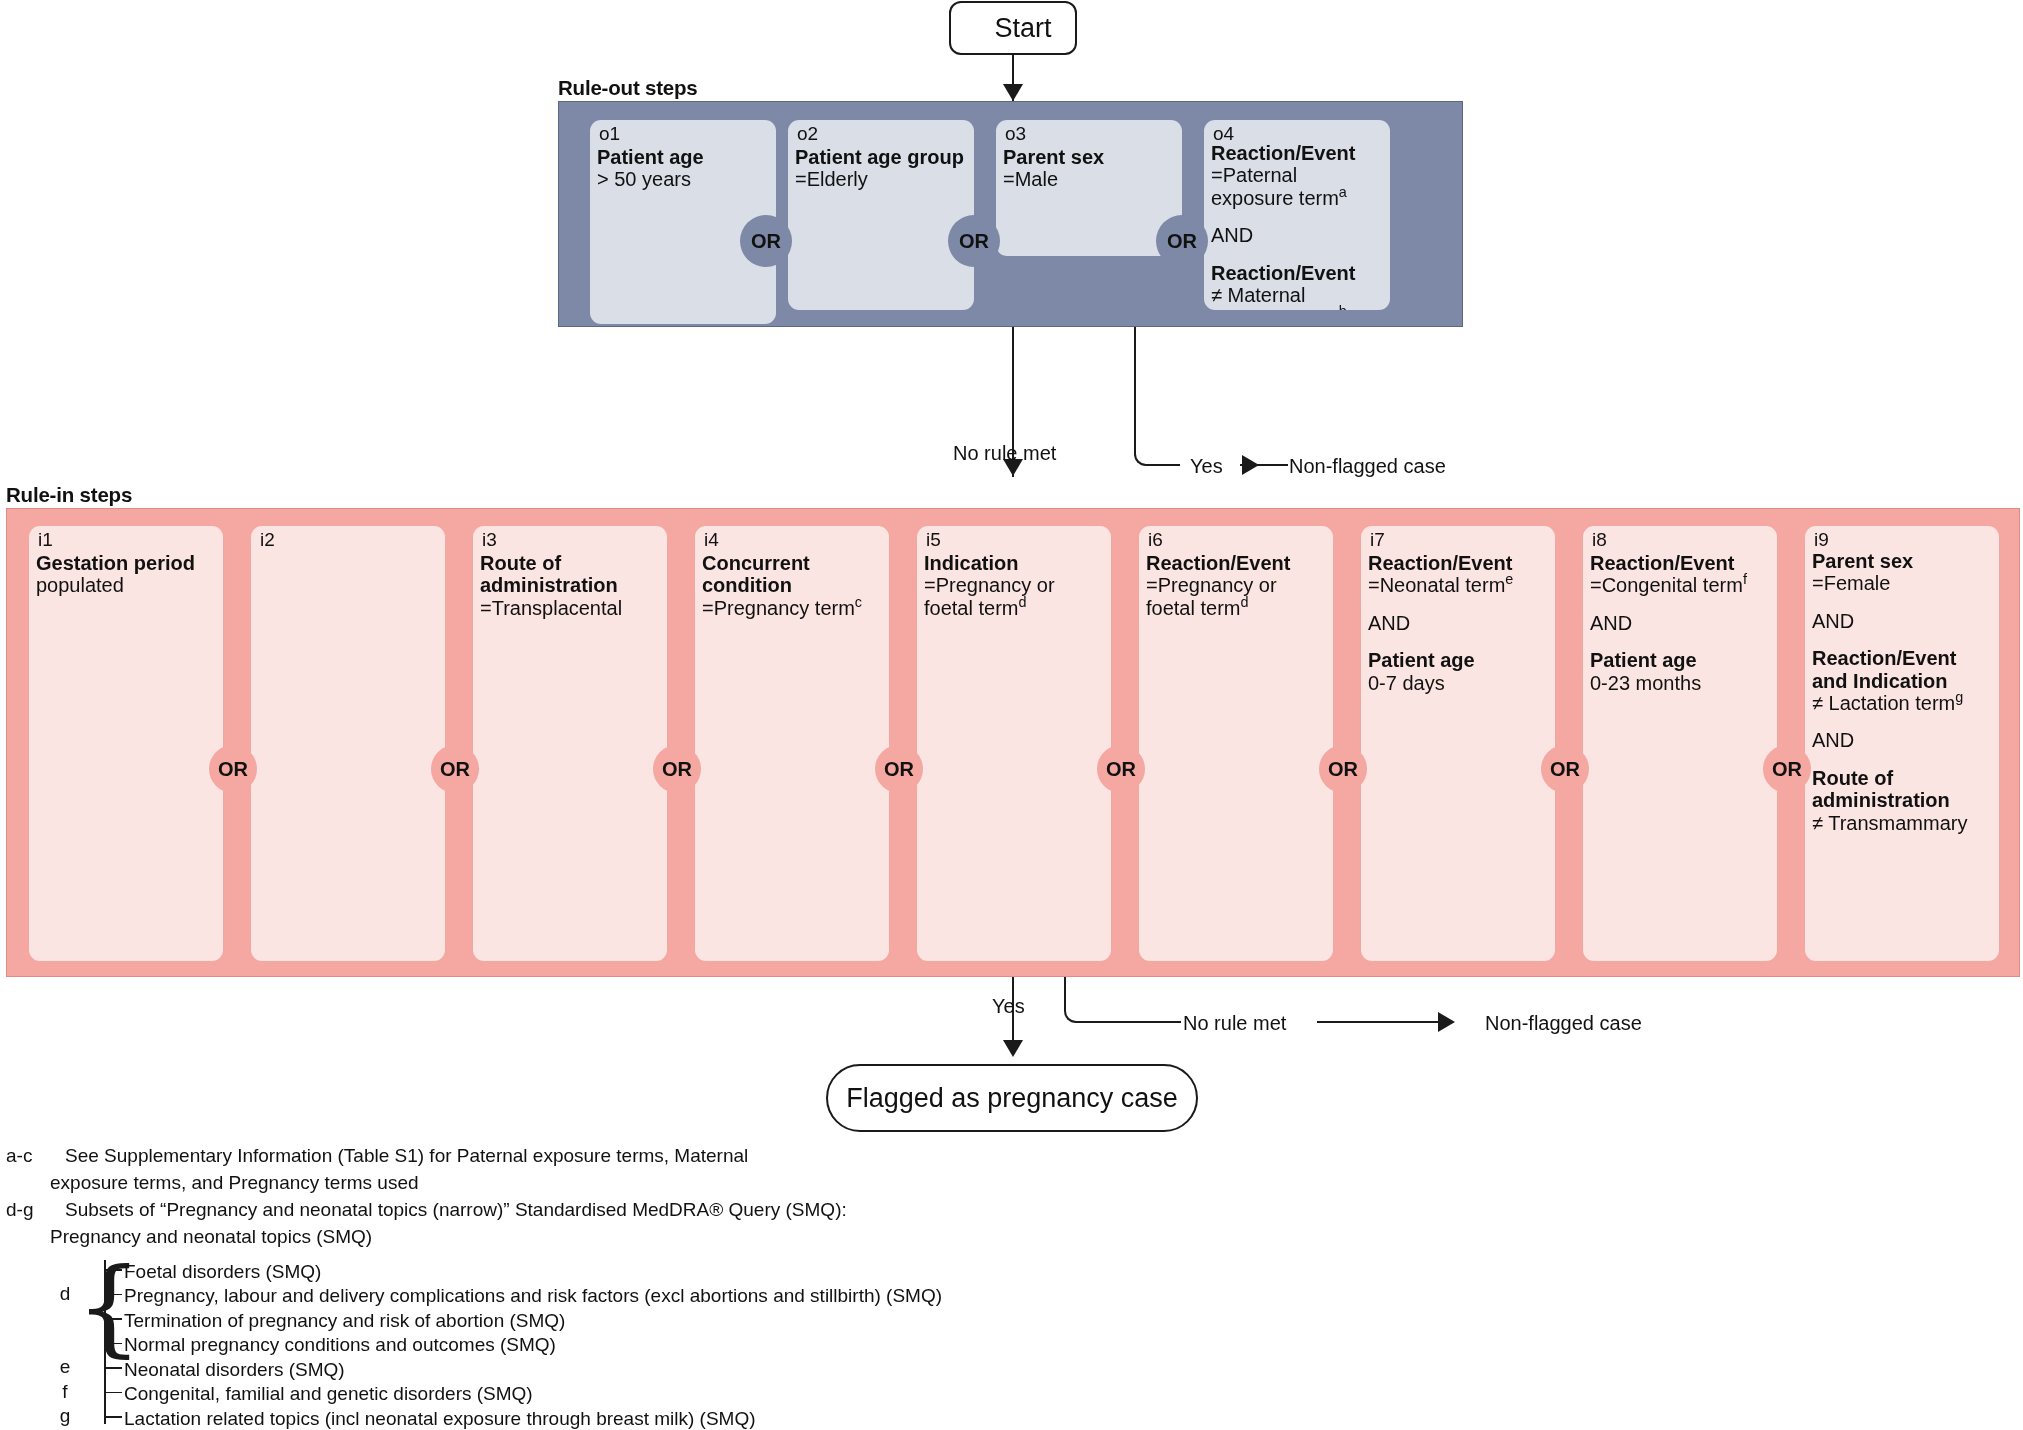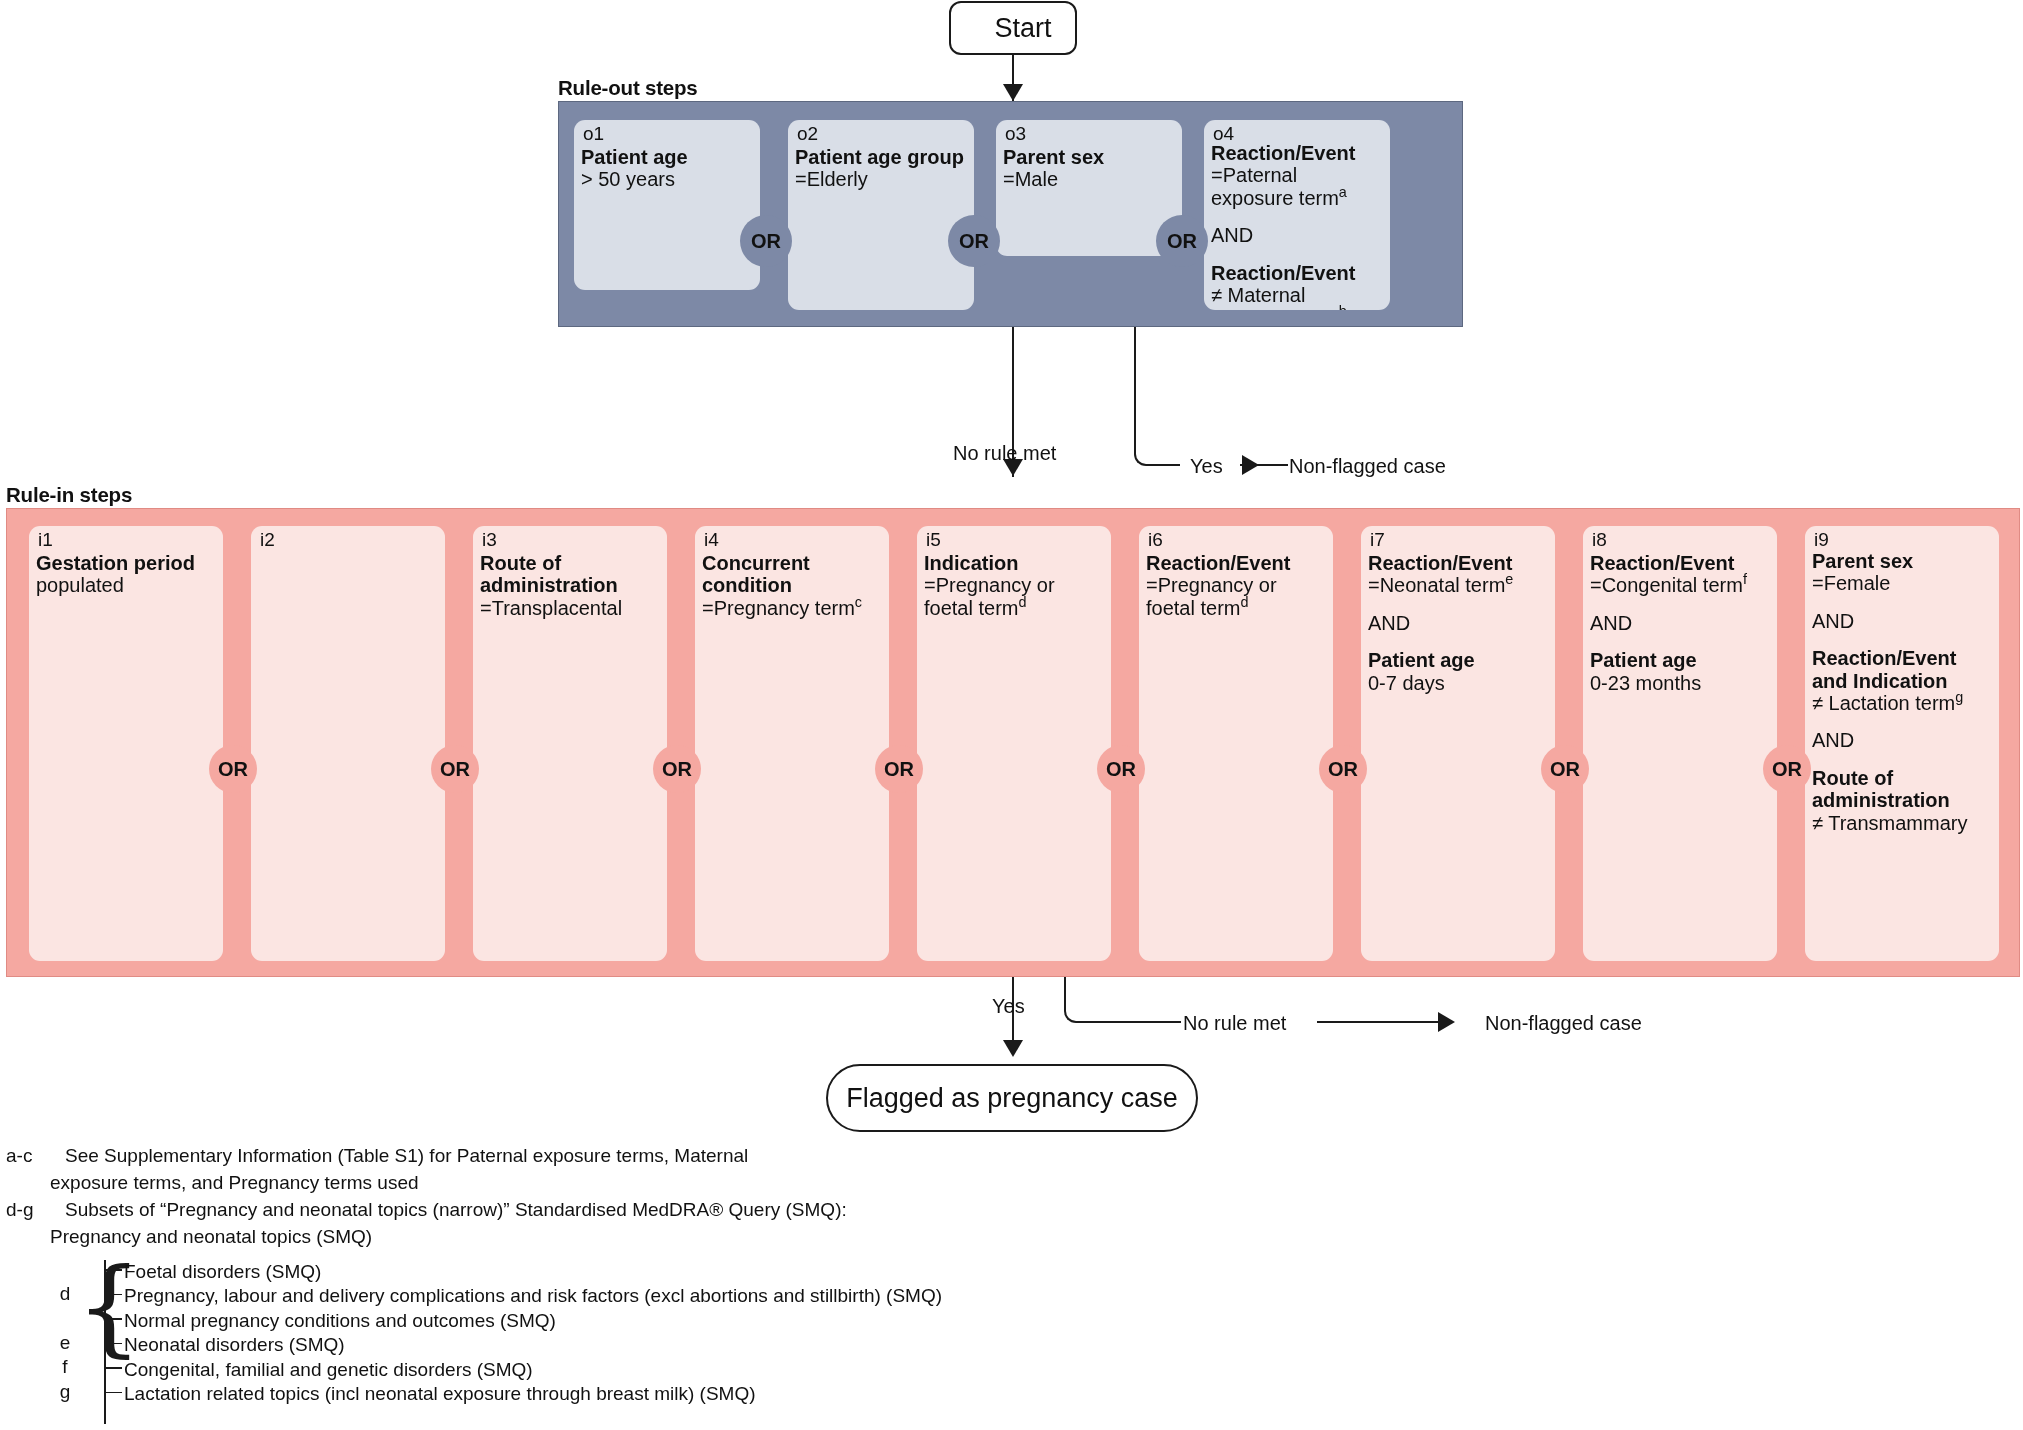--- a/index.html
+++ b/index.html
@@ -207,21 +207,21 @@
 
   <div class="abs terminator" id="start-node">
     <span>Start</span>
   </div>
   <div class="vline" style="left:1012px; top:55px; height:46px;"></div>
   <div class="arrow-down" style="left:1003px; top:84px;"></div>
 
   <div class="abs panel-label" style="left:558px; top:76px;">Rule-out steps</div>
   <div class="abs panel" id="ruleout-panel">
 
-    <div class="step step-out" style="left:15px; top:18px; width:186px; height:170px;">
+    <div class="step step-out" style="left:31px; top:18px; width:186px; height:204px;">
       <span class="step-id">o1</span>
       <div class="step-body">
         <span class="hd">Patient age</span>
         <span class="ln">&gt; 50 years</span>
       </div>
     </div>
 
     <div class="step step-out" style="left:229px; top:18px; width:186px; height:190px;">
       <span class="step-id">o2</span>
       <div class="step-body">
@@ -405,20 +405,25 @@
       <span class="smq-label">Foetal disorders (SMQ)</span>
     </div>
     <div class="smq-row">
       <span class="smq-letter">d</span>
       <span class="smq-dash"></span>
       <span class="smq-label">Pregnancy, labour and delivery complications and risk factors (excl abortions and stillbirth) (SMQ)</span>
     </div>
     <div class="smq-row">
       <span class="smq-letter"></span>
       <span class="smq-dash"></span>
+      <span class="smq-label">Termination of pregnancy and risk of abortion (SMQ)</span>
+    </div>
+    <div class="smq-row">
+      <span class="smq-letter"></span>
+      <span class="smq-dash"></span>
       <span class="smq-label">Normal pregnancy conditions and outcomes (SMQ)</span>
     </div>
     <div class="smq-row">
       <span class="smq-letter">e</span>
       <span class="smq-dash"></span>
       <span class="smq-label">Neonatal disorders (SMQ)</span>
     </div>
     <div class="smq-row">
       <span class="smq-letter">f</span>
       <span class="smq-dash"></span>

